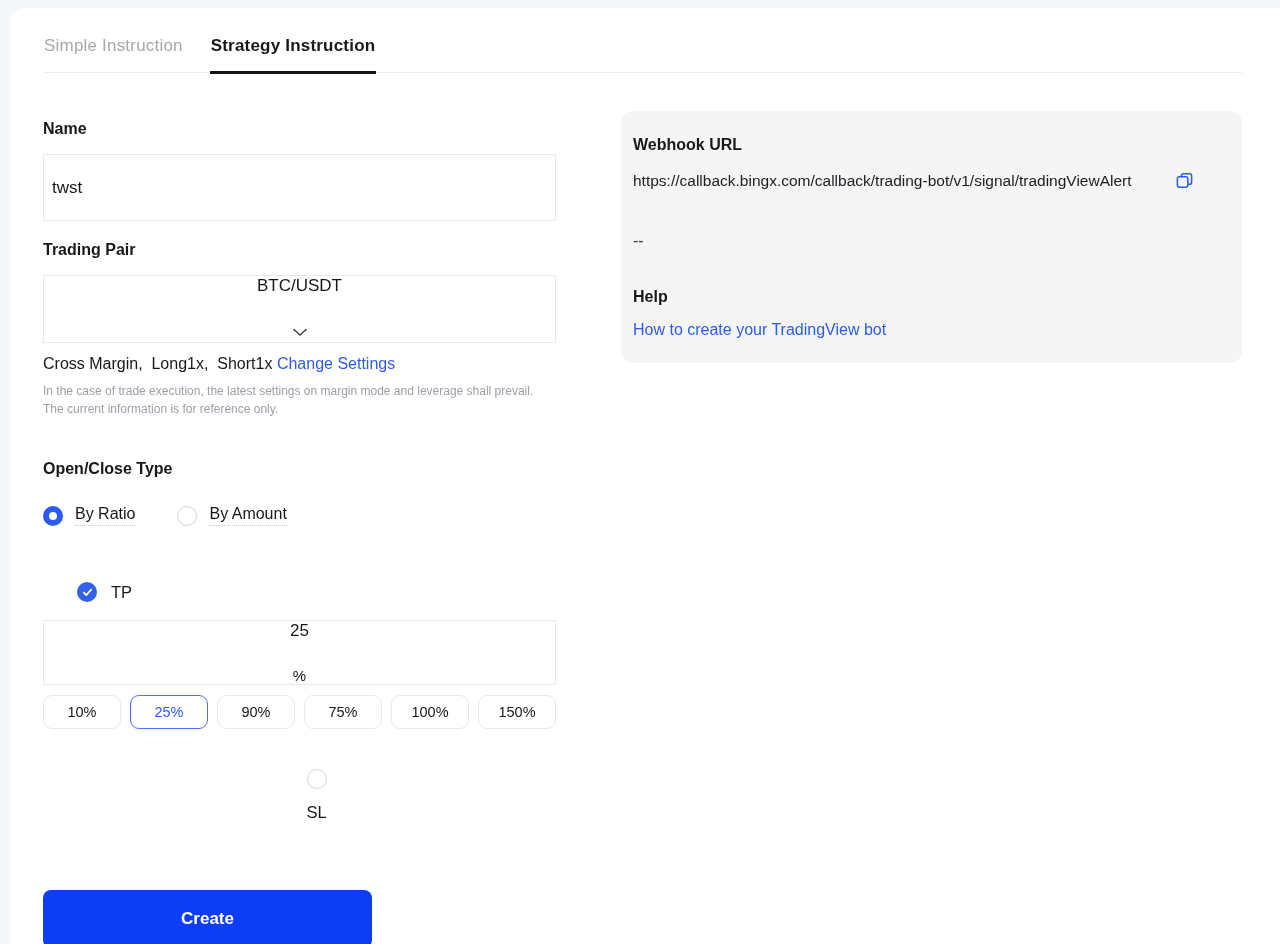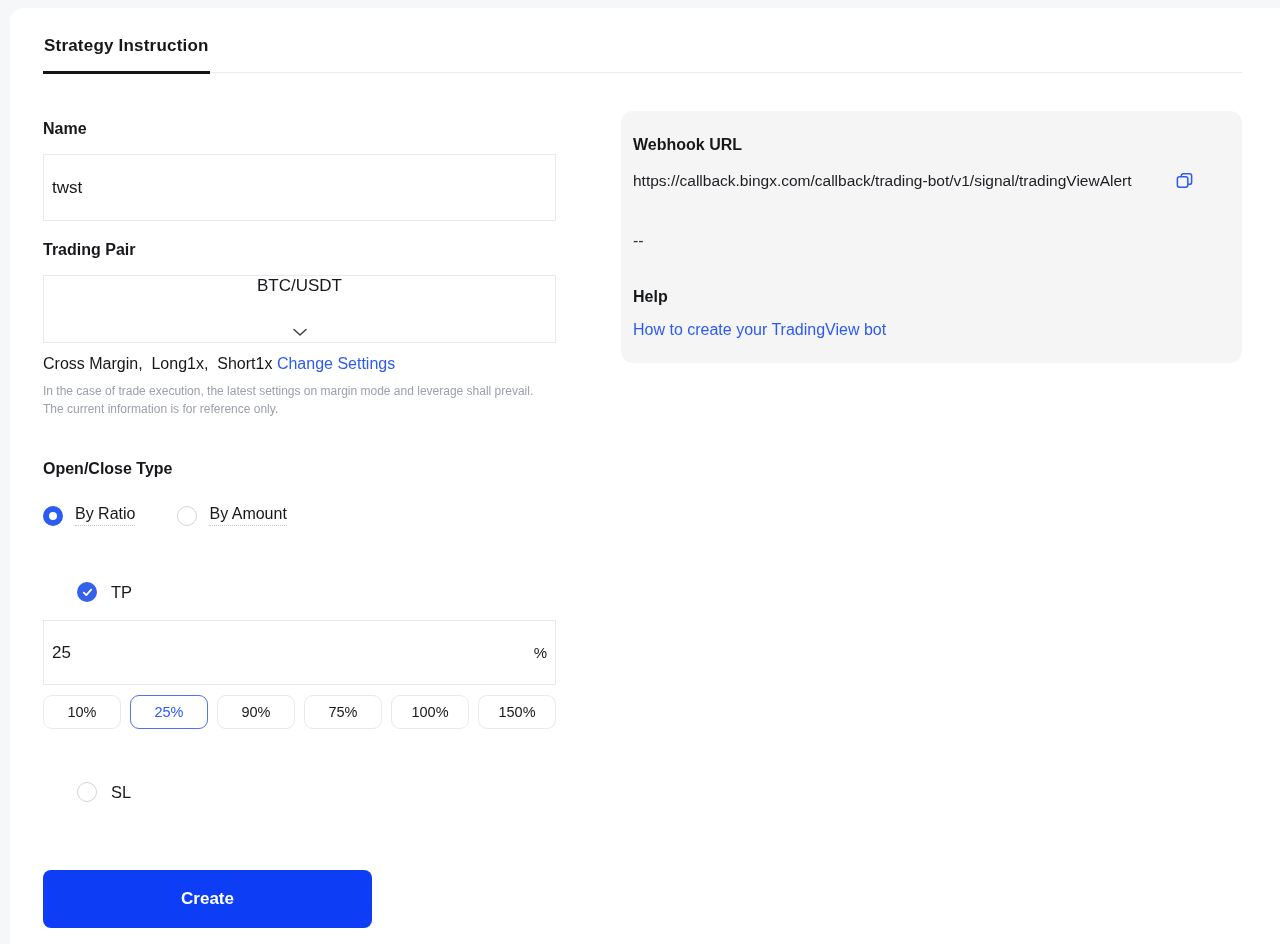--- a/index.html
+++ b/index.html
@@ -86,34 +86,34 @@
     padding-bottom:2px;
   }
   .check-row{display:flex;align-items:center;gap:14px;margin-top:56px;cursor:pointer;padding-left:34px;}
   .check-circle{
     width:20px;height:20px;border-radius:50%;
     background:#3461ea;display:flex;align-items:center;justify-content:center;flex:0 0 auto;
   }
   .check-circle svg{width:11px;height:11px;}
   .check-label{font-size:16.5px;}
 
-  .tp-input{margin-top:18px;height:65px;}
+  .tp-input{margin-top:18px;height:65px;flex-direction:column;}
 
   .chip-row{display:flex;gap:9px;margin-top:10px;width:513px;}
   .chip{
     flex:1;height:34px;
     border:1px solid var(--border);
     border-radius:9px;background:#fff;
     font-size:14.5px;color:var(--text);
     display:flex;align-items:center;justify-content:center;
     cursor:pointer;font-family:inherit;
   }
   .chip.selected{border:1px solid #4d74f2;color:var(--accent);}
 
-  .sl-row{margin-top:53px;}
+  .sl-row{margin-top:40px;flex-direction:column;}
 
   .create-btn{
     margin-top:68px;
     width:329px;height:58px;
     background:var(--button-blue);
     border:none;border-radius:8px;
     color:#fff;font-size:17px;font-weight:700;
     font-family:inherit;cursor:pointer;
   }
 
@@ -134,20 +134,21 @@
   .info-section{margin-top:38px;}
   .info-value{margin-top:13px;font-size:16px;color:#35363a;}
   .help-link{display:inline-block;margin-top:15px;font-size:16px;}
 </style>
 </head>
 <body>
 
 <div class="page">
 
   <div class="tabs">
+    <div class="tab">Simple Instruction</div>
     <div class="tab active">Strategy Instruction</div>
   </div>
 
   <div class="columns">
 
     <div class="col-left">
 
       <div class="field-label">Name</div>
       <div class="input-box">
         <span class="value">twst</span>

